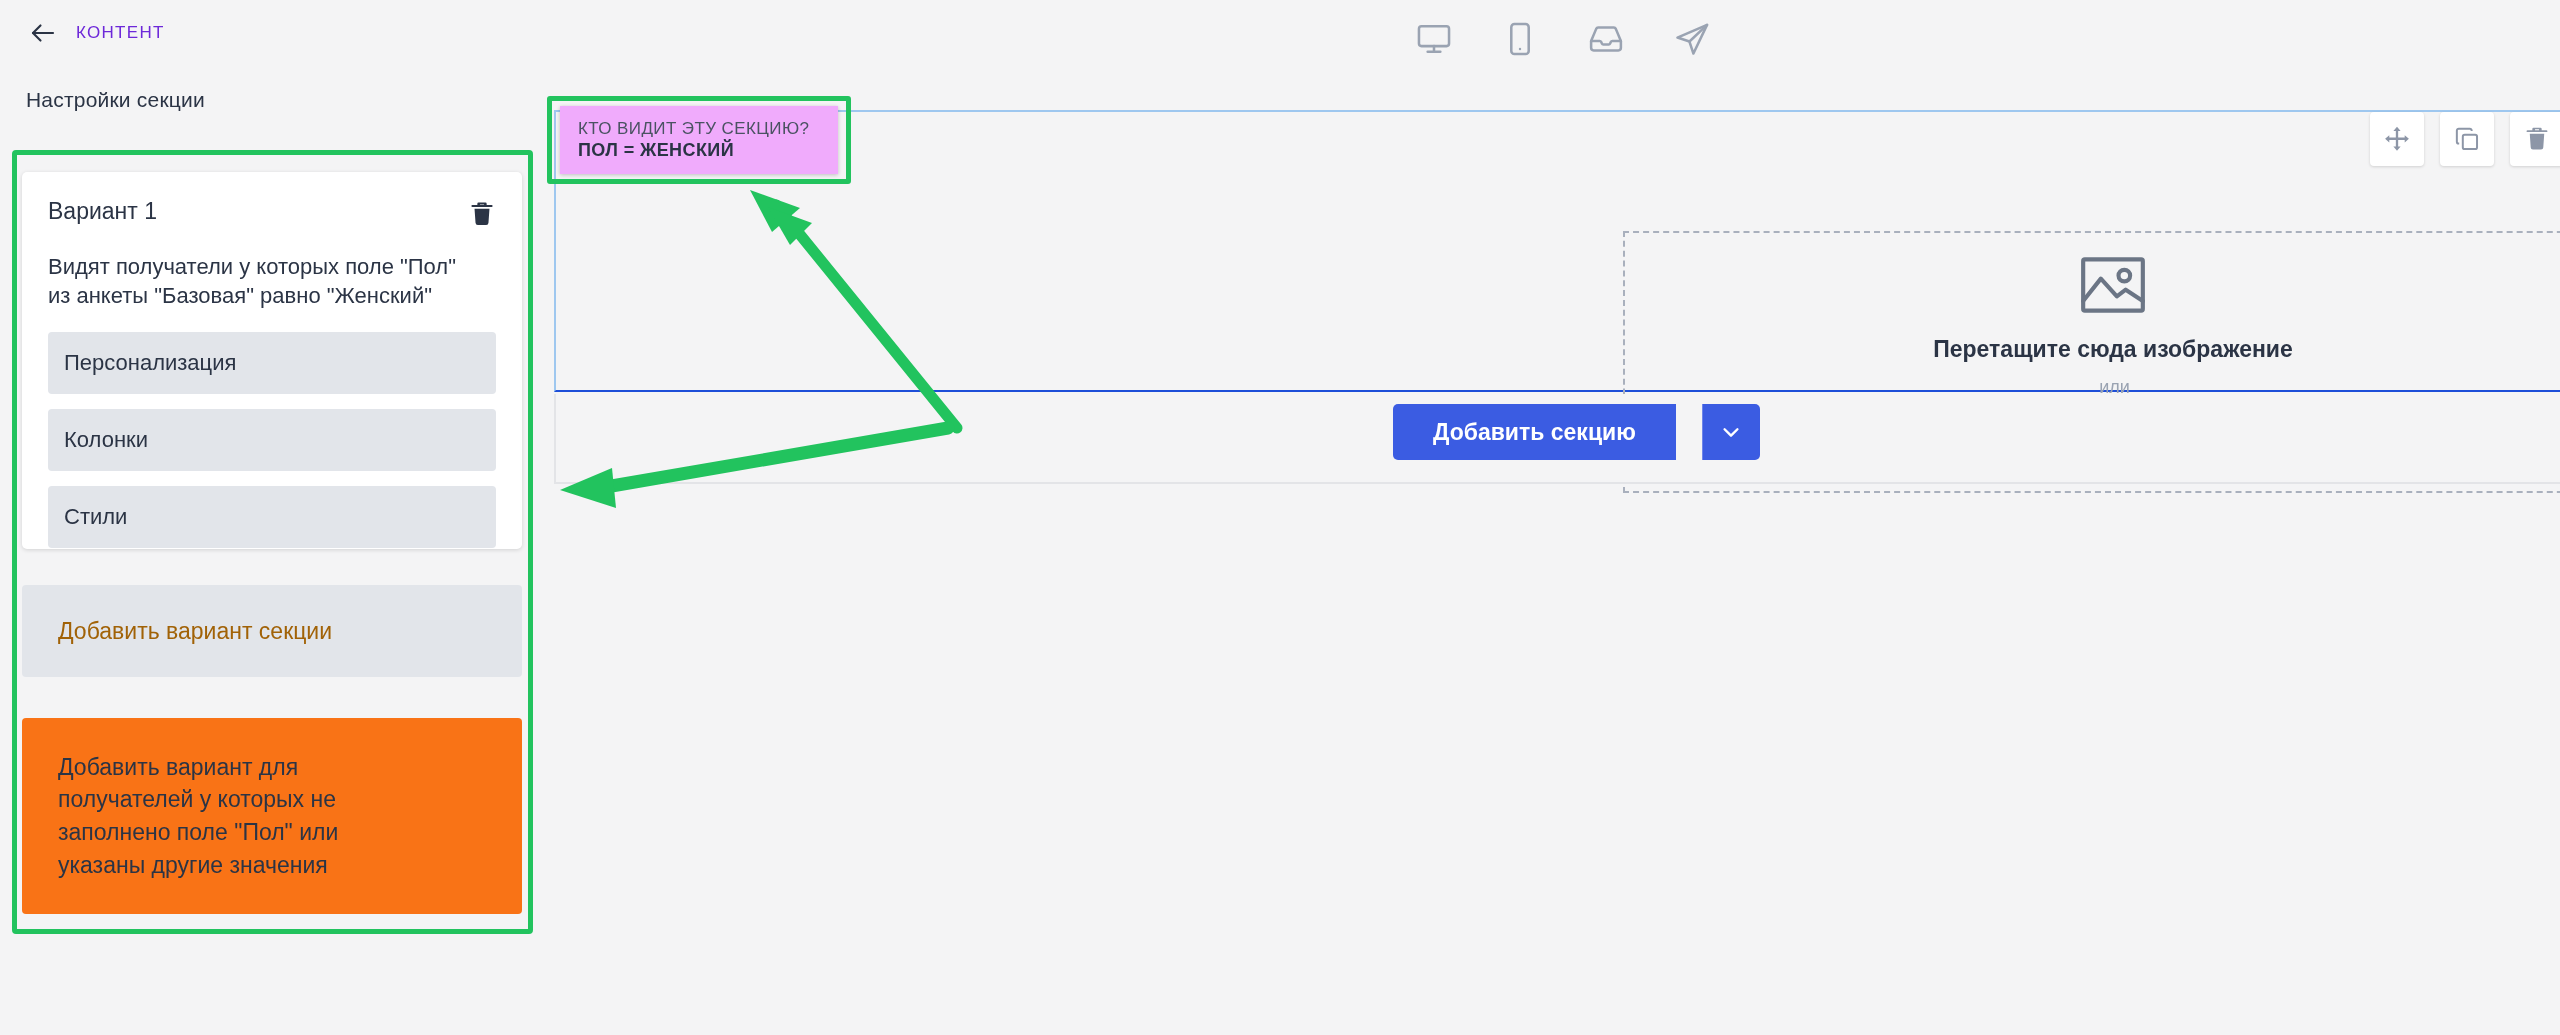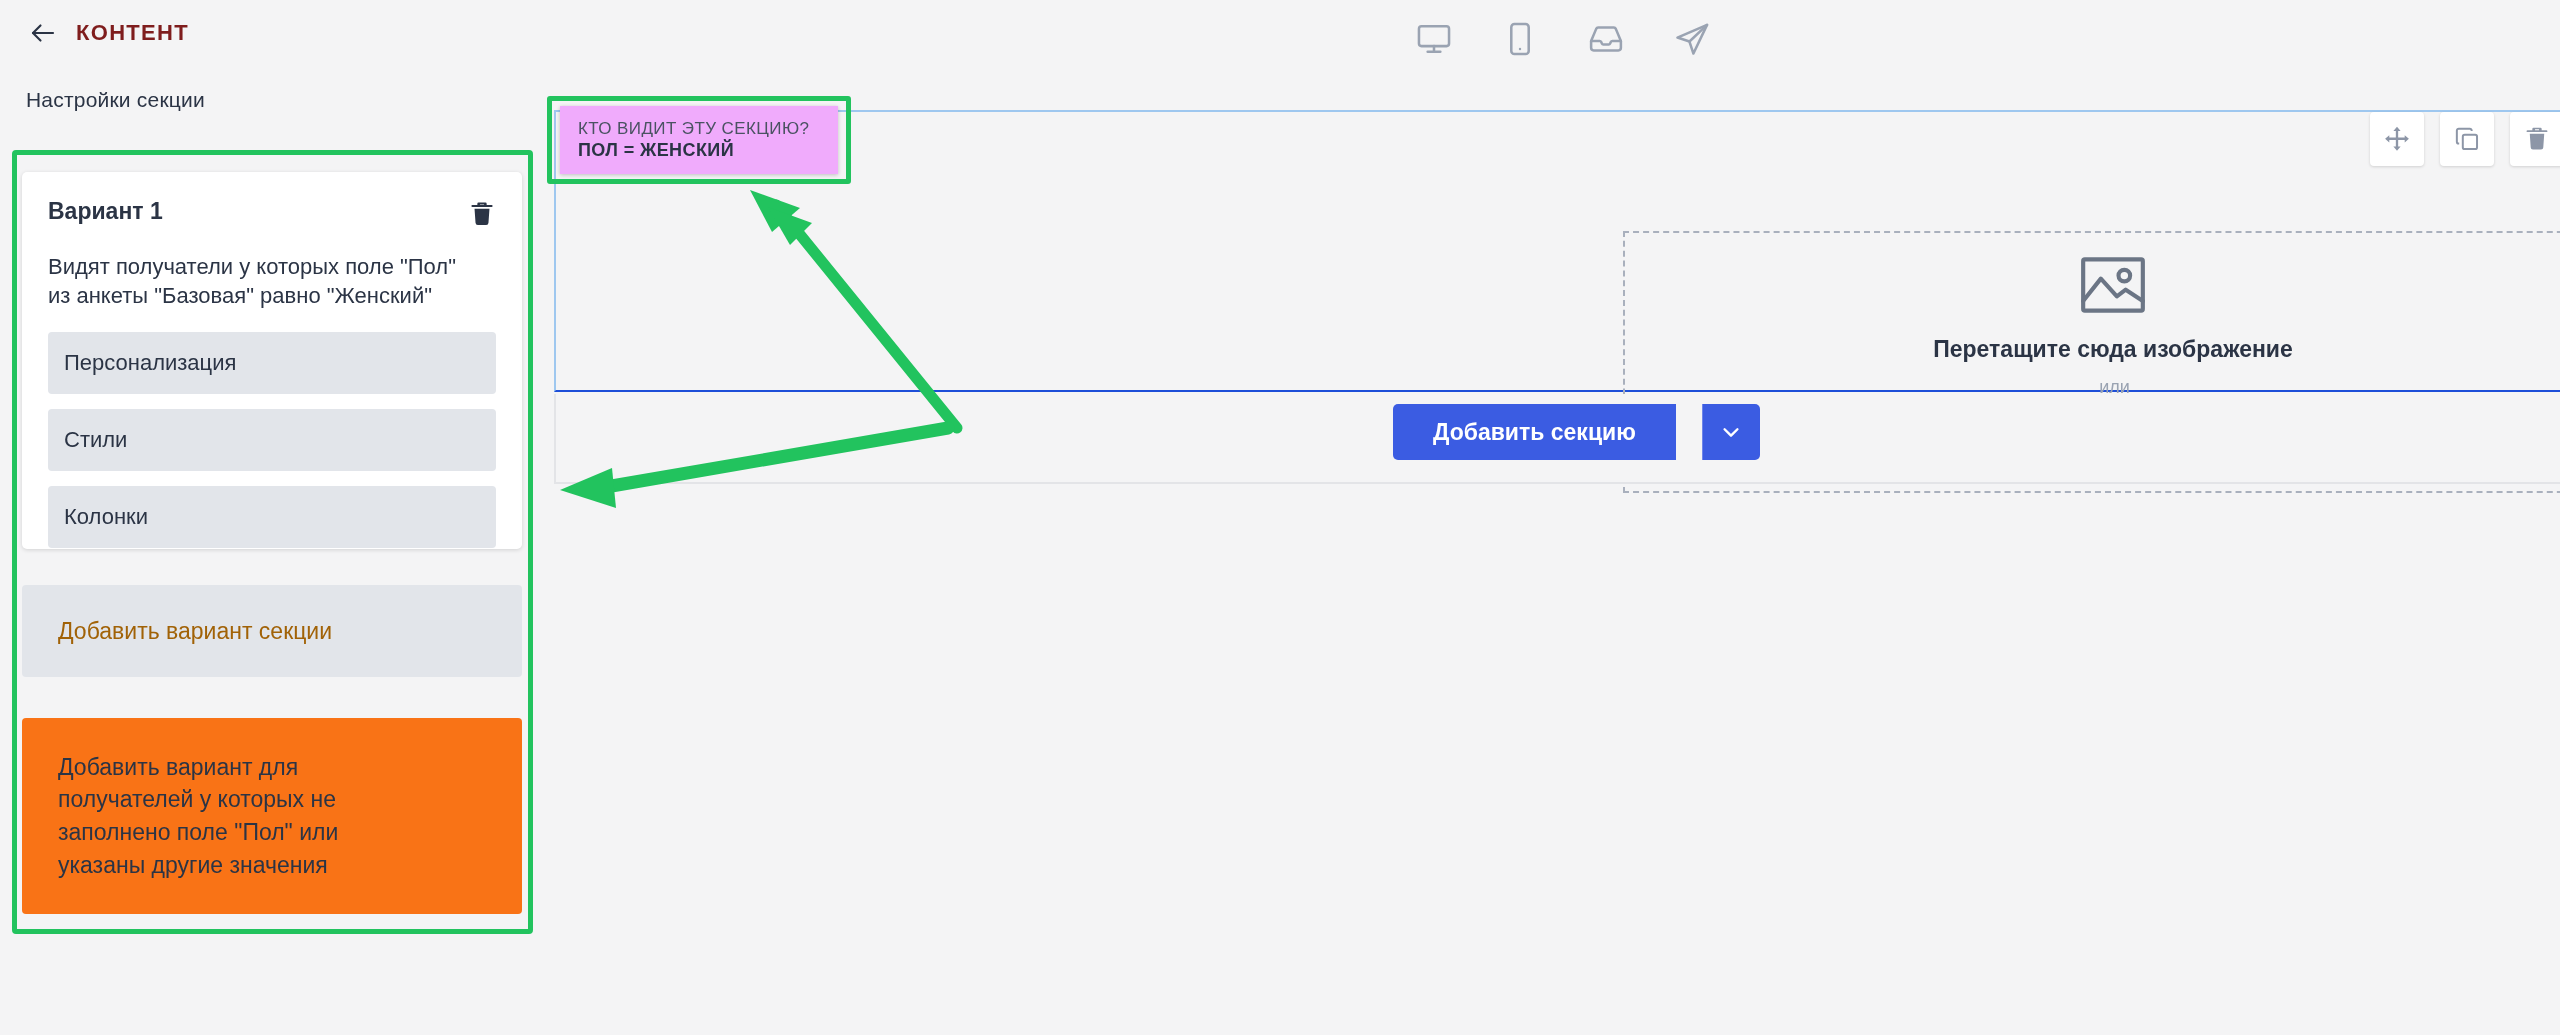--- a/index.html
+++ b/index.html
@@ -17,21 +17,21 @@
     position: absolute; top: 0; left: 0; width: 2560px; height: 88px;
     background: #f4f4f5;
   }
   .back-group {
     position: absolute; left: 28px; top: 18px;
     display: flex; align-items: center; gap: 18px;
     cursor: pointer;
   }
   .back-arrow { width: 30px; height: 30px; color: #2b3445; display: block; }
   .back-label {
-    font-size: 22px; letter-spacing: 1.3px; font-weight: 700; color: #7f1d1d;
+    font-size: 17px; letter-spacing: 1.3px; font-weight: 400; color: #6d28d9;
   }
   .device-tools {
     position: absolute; left: 1415px; top: 20px;
     display: flex; align-items: center; gap: 48px;
   }
   .dev-icon { width: 38px; height: 38px; color: #9aa3b2; cursor: pointer; display: block; }
 
   
   .panel-title {
     position: absolute; left: 26px; top: 88px;
@@ -48,21 +48,21 @@
     width: 500px; height: 377px;
     background: #ffffff;
     border-radius: 5px;
     box-shadow: 0 1px 4px rgba(0,0,0,.14);
     padding: 26px 26px 0 26px;
   }
   .variant-head {
     display: flex; align-items: flex-start; justify-content: space-between;
     margin-bottom: 22px;
   }
-  .variant-title { font-size: 23px; font-weight: 700; color: #2b3445; }
+  .variant-title { font-size: 23px; font-weight: 400; color: #2b3445; }
   .trash-btn { width: 28px; height: 32px; color: #2b3445; cursor: pointer; display: block; }
   .variant-desc {
     font-size: 22px; line-height: 1.32; color: #2b3445; margin-bottom: 22px;
     white-space: pre-line;
   }
   .opt-btn {
     display: block; width: 448px; height: 62px;
     background: #e2e5ea; border: none; border-radius: 4px;
     font-family: inherit; font-size: 22px; color: #2b3445;
     text-align: left; padding-left: 16px; margin-bottom: 15px; cursor: pointer;
@@ -215,22 +215,22 @@
       <span class="variant-title">Вариант 1</span>
       <svg class="trash-btn" viewBox="0 0 24 24" fill="currentColor">
         <path d="M9 2.2h6a1 1 0 0 1 1 1v1.1h4.2a.9.9 0 0 1 0 1.8H3.8a.9.9 0 0 1 0-1.8H8V3.2a1 1 0 0 1 1-1zm1.2 2.1h3.6V3.9h-3.6z"></path>
         <path d="M5.6 7.5h12.8l-.85 12.1a2 2 0 0 1-2 1.86H8.45a2 2 0 0 1-2-1.86z"></path>
       </svg>
     </div>
     <div class="variant-desc">Видят получатели у которых поле "Пол"
 из анкеты "Базовая" равно "Женский"</div>
 
     <button class="opt-btn">Персонализация</button>
+    <button class="opt-btn">Колонки</button>
     <button class="opt-btn">Стили</button>
-    <button class="opt-btn">Колонки</button>
   </div>
 
   <button class="add-variant-btn">Добавить вариант секции</button>
 
   <button class="add-fallback-btn">Добавить вариант для
 получателей у которых не
 заполнено поле "Пол" или
 указаны другие значения</button>
 
   <div class="canvas-section">

